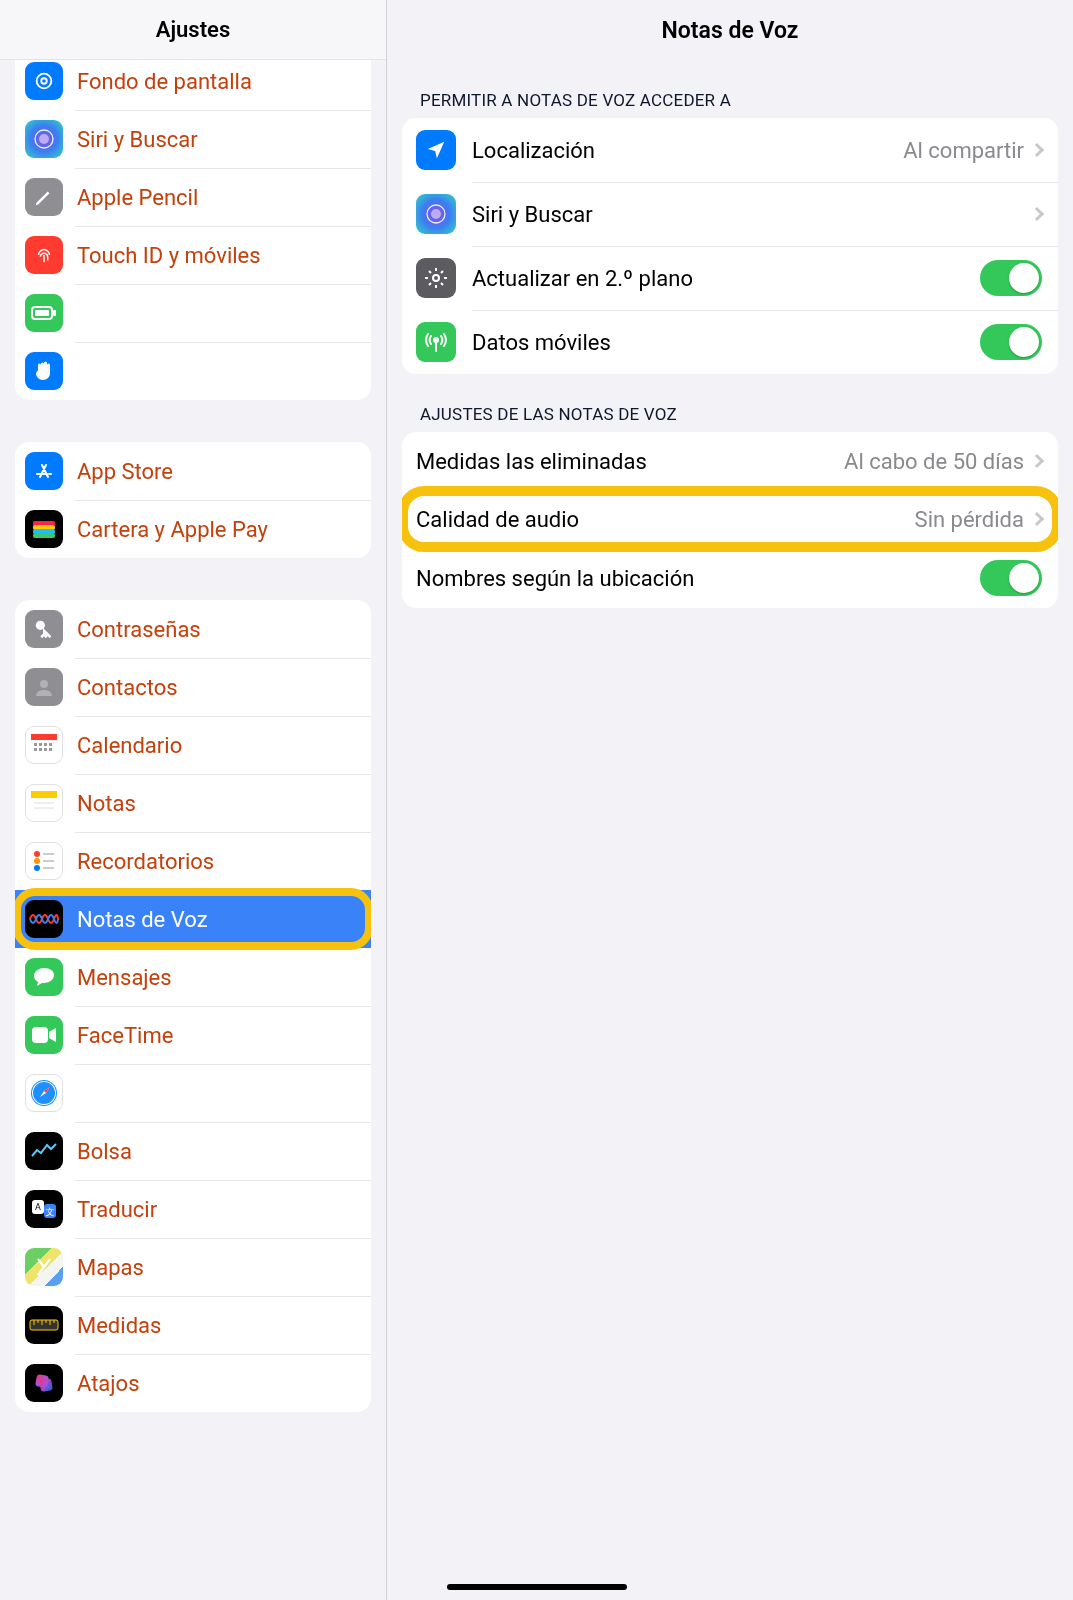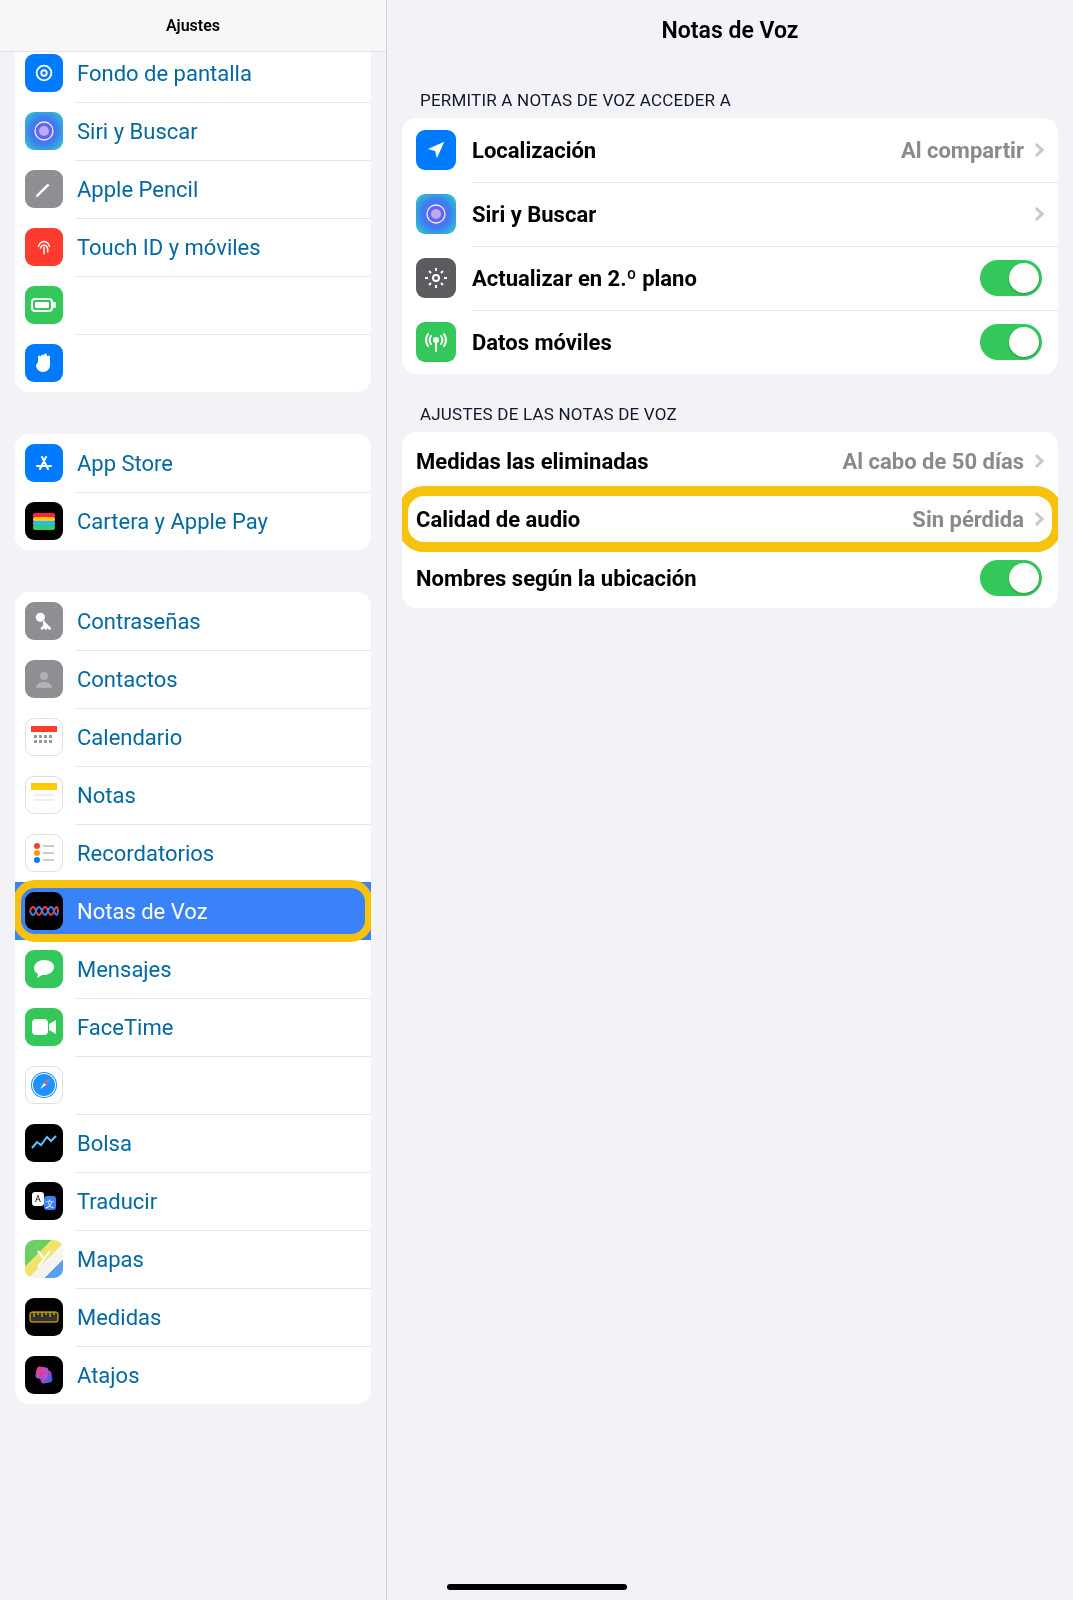--- a/index.html
+++ b/index.html
@@ -14,25 +14,25 @@
   .container { display: flex; width: 100%; height: 100%; }
   .sidebar {
     width: 387px;
     background: #f2f2f7;
     border-right: 1px solid #d1d1d6;
     display: flex;
     flex-direction: column;
     overflow: hidden;
   }
   .sidebar-header {
-    height: 52px;
+    height: 60px;
     display: flex;
     align-items: center;
     justify-content: center;
-    font-size: 16px;
+    font-size: 22px;
     font-weight: 600;
     color: #000;
     background: #f7f7f9;
     border-bottom: 1px solid #e3e3e7;
   }
   .sidebar-content {
     flex: 1;
     overflow: hidden;
     padding: 0 15px 0 15px;
   }
@@ -66,21 +66,21 @@
     margin-right: 14px;
     display: flex;
     align-items: center;
     justify-content: center;
     color: #fff;
     font-size: 20px;
     flex-shrink: 0;
   }
   .row-label {
     font-size: 22px;
-    color: #0369a1;
+    color: #c2410c;
     flex: 1;
   }
   .row.selected {
     background: #3a82f7;
   }
   .row.selected .row-label { color: #fff; }
   .row.selected::before { display:none; }
   .highlight-sidebar {
     position: relative;
   }
@@ -116,21 +116,20 @@
     font-size: 17px;
     color: #0f172a;
     padding: 30px 18px 8px 18px;
     text-transform: uppercase;
     letter-spacing: 0.2px;
   }
   .dgroup {
     background: #fff;
     border-radius: 14px;
     overflow: hidden;
-    font-weight: bold;
   }
   .drow {
     display: flex;
     align-items: center;
     padding: 12px 16px 12px 14px;
     position: relative;
     min-height: 58px;
   }
   .drow + .drow::before {
     content: "";

